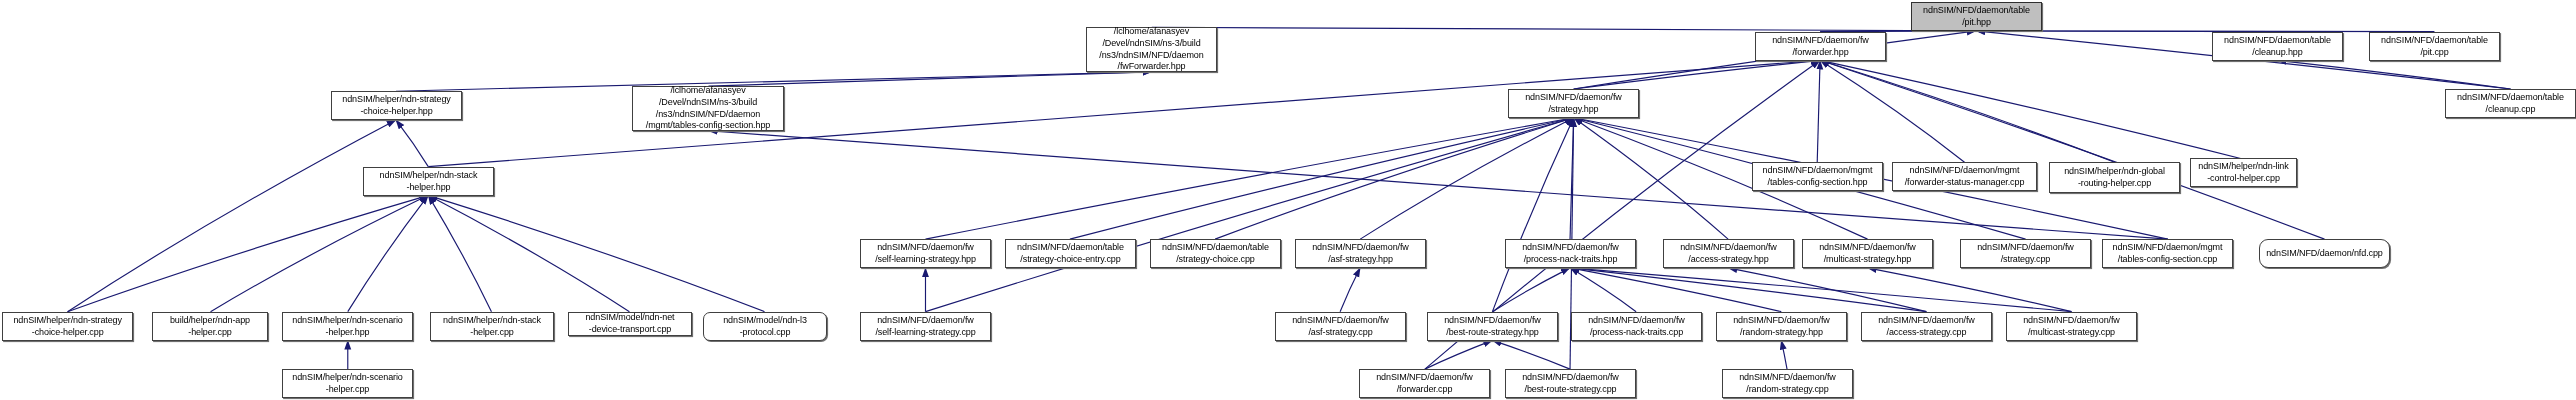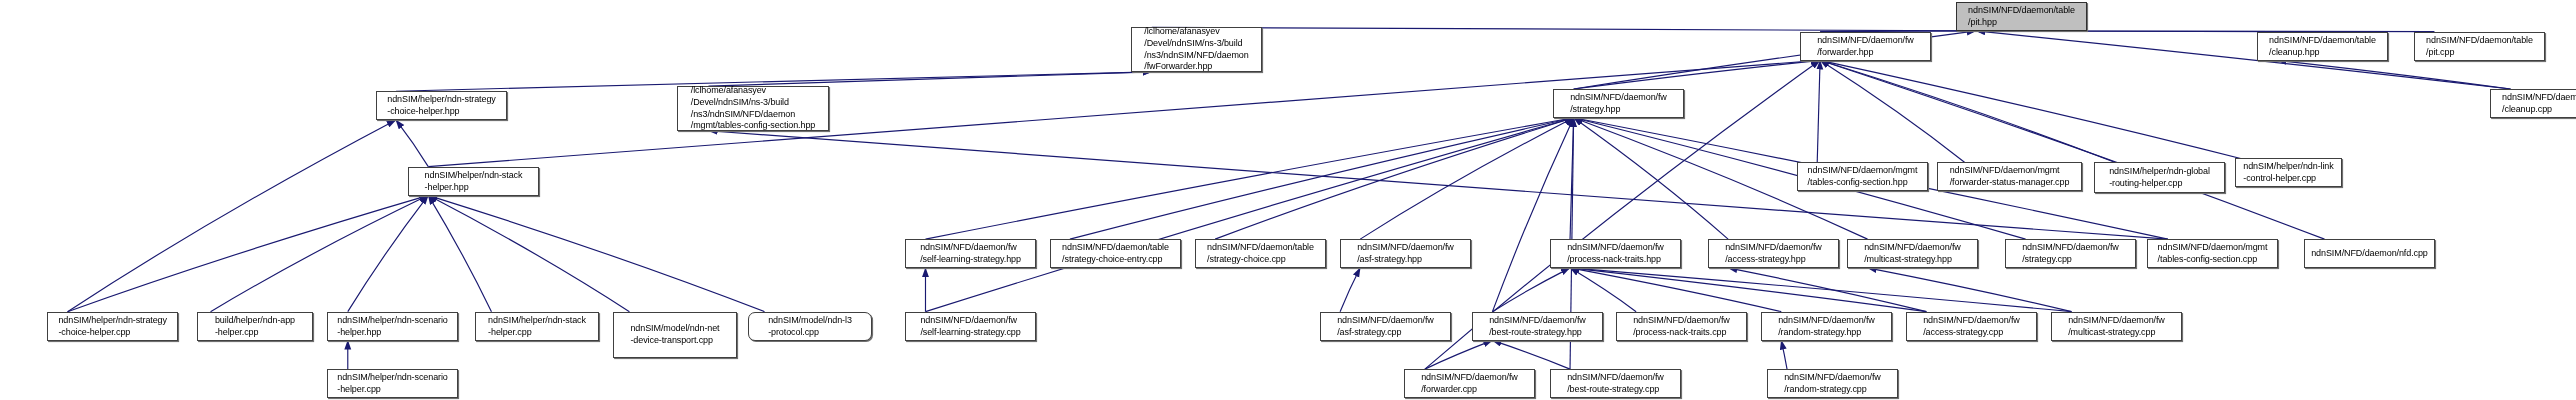--- a/index.html
+++ b/index.html
@@ -25,27 +25,27 @@
   }
   .node {
     position: absolute;
     box-sizing: border-box;
     border: 0.7px solid #404040;
     background: #ffffff;
     color: #000000;
     display: flex;
     align-items: center;
     justify-content: center;
+    text-align: center;
     line-height: 1.28;
     font-size: 9px;
     letter-spacing: -0.1px;
     white-space: pre-line;
     padding: 0.7px 2.2px;
     box-shadow: 1.1px 1.1px 0 0 #707070;
-    margin-left: 45px;
   }
   .node.root {
     background: #bfbfbf;
     border: 0.7px solid #303030;
   }
   .node-label {
     display: block;
     white-space: pre-line;
   }
 </style>
@@ -157,30 +157,30 @@
       <div class="node" style="left: 1505px; top: 239px; width: 131px; height: 29px;"><span class="node-label">ndnSIM/NFD/daemon/fw
 /process-nack-traits.hpp</span></div>
       <div class="node" style="left: 1663px; top: 239px; width: 131px; height: 29px;"><span class="node-label">ndnSIM/NFD/daemon/fw
 /access-strategy.hpp</span></div>
       <div class="node" style="left: 1802px; top: 239px; width: 131px; height: 29px;"><span class="node-label">ndnSIM/NFD/daemon/fw
 /multicast-strategy.hpp</span></div>
       <div class="node" style="left: 1960px; top: 239px; width: 131px; height: 29px;"><span class="node-label">ndnSIM/NFD/daemon/fw
 /strategy.cpp</span></div>
       <div class="node" style="left: 2102px; top: 239px; width: 131px; height: 29px;"><span class="node-label">ndnSIM/NFD/daemon/mgmt
 /tables-config-section.cpp</span></div>
-      <div class="node" style="left: 2259px; top: 239px; width: 131px; height: 29px;"><span class="node-label">ndnSIM/NFD/daemon/nfd.cpp</span></div>
+      <div class="node" style="left: 2259px; top: 239px; width: 131px; height: 29px; border-radius: 9px;"><span class="node-label">ndnSIM/NFD/daemon/nfd.cpp</span></div>
       <div class="node" style="left: 2.2px; top: 312px; width: 131px; height: 29px;"><span class="node-label">ndnSIM/helper/ndn-strategy
 -choice-helper.cpp</span></div>
       <div class="node" style="left: 152px; top: 312px; width: 116px; height: 29px;"><span class="node-label">build/helper/ndn-app
 -helper.cpp</span></div>
       <div class="node" style="left: 282px; top: 312px; width: 131px; height: 29px;"><span class="node-label">ndnSIM/helper/ndn-scenario
 -helper.hpp</span></div>
       <div class="node" style="left: 430px; top: 312px; width: 124px; height: 29px;"><span class="node-label">ndnSIM/helper/ndn-stack
 -helper.cpp</span></div>
-      <div class="node" style="left: 568px; top: 312px; width: 124px; height: 46px;"><span class="node-label">ndnSIM/model/ndn-net
+      <div class="node" style="left: 568px; top: 312px; width: 124px; height: 24px;"><span class="node-label">ndnSIM/model/ndn-net
 -device-transport.cpp</span></div>
       <div class="node" style="left: 703px; top: 312px; width: 124px; height: 29px; border-radius: 7px;"><span class="node-label">ndnSIM/model/ndn-l3
 -protocol.cpp</span></div>
       <div class="node" style="left: 860px; top: 312px; width: 131px; height: 29px;"><span class="node-label">ndnSIM/NFD/daemon/fw
 /self-learning-strategy.cpp</span></div>
       <div class="node" style="left: 1275px; top: 312px; width: 131px; height: 29px;"><span class="node-label">ndnSIM/NFD/daemon/fw
 /asf-strategy.cpp</span></div>
       <div class="node" style="left: 1427px; top: 312px; width: 131px; height: 29px;"><span class="node-label">ndnSIM/NFD/daemon/fw
 /best-route-strategy.hpp</span></div>
       <div class="node" style="left: 1571px; top: 312px; width: 131px; height: 29px;"><span class="node-label">ndnSIM/NFD/daemon/fw

